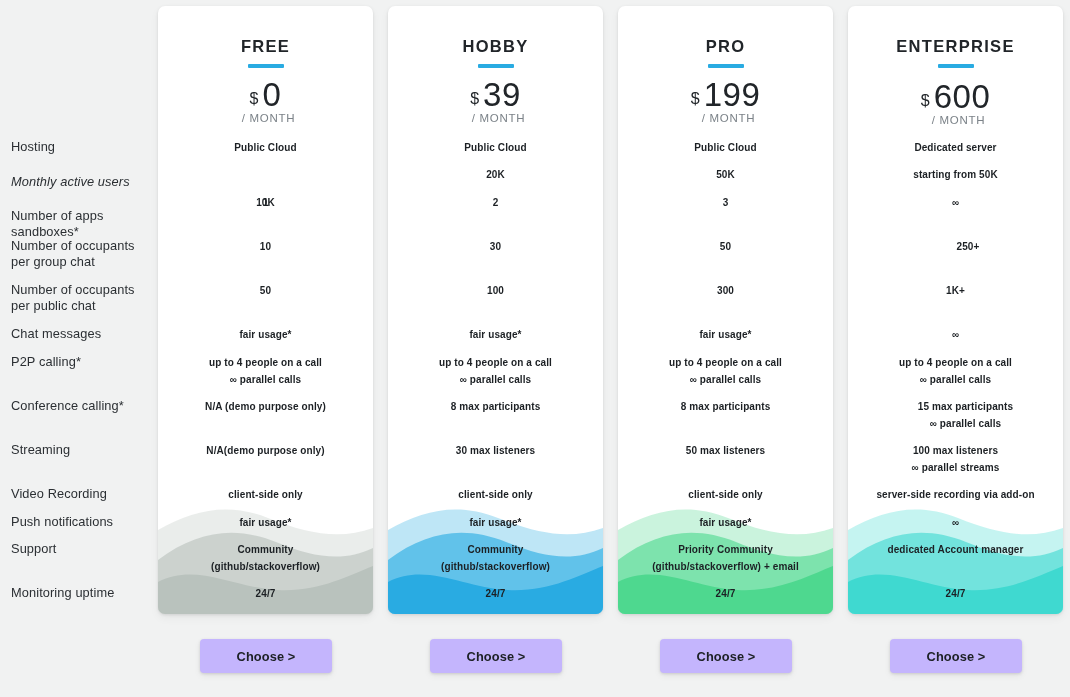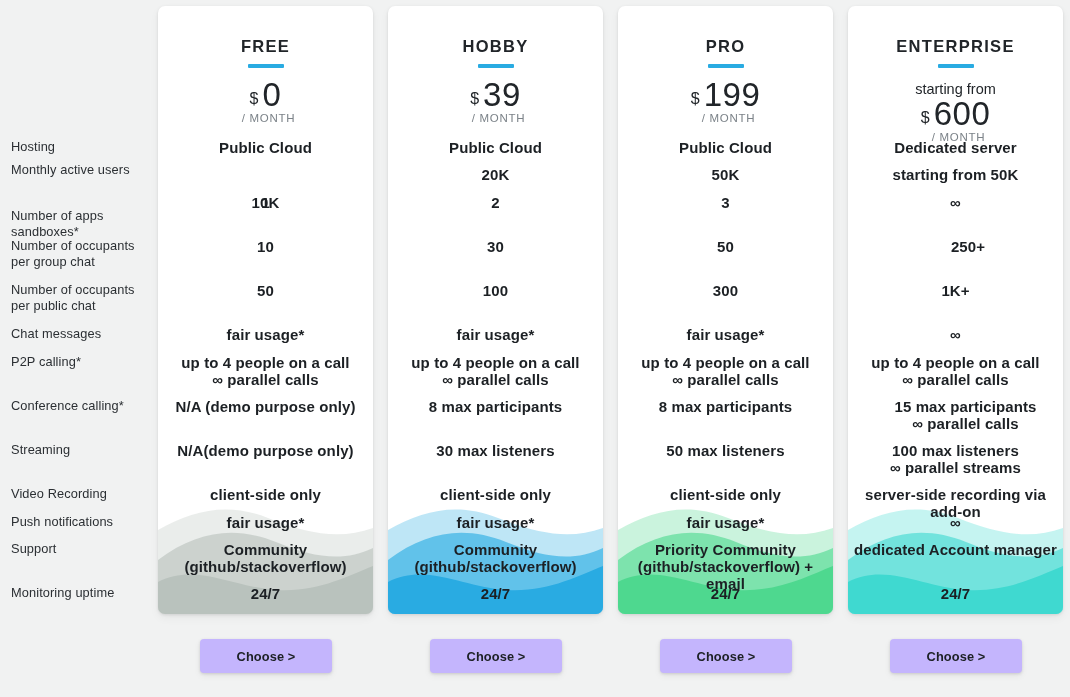--- a/index.html
+++ b/index.html
@@ -120,21 +120,21 @@
     text-align: center;
     padding-left: 6px;
   }
 
   
   .val {
     position: absolute;
     left: 0;
     width: 100%;
     text-align: center;
-    font-size: 15px;
+    font-size: 10px;
     font-weight: 700;
     color: #1c2024;
     line-height: 17px;
     letter-spacing: 0.1px;
     z-index: 3;
   }
 
   
   .waves {
     position: absolute;
@@ -169,21 +169,21 @@
   .choose-btn.b2 { left: 660px; }
   .choose-btn.b3 { left: 890px; }
 </style>
 </head>
 <body>
 
 <div class="page">
 
   <div class="labels">
       <div class="label-row" style="top: 139px;">Hosting</div>
-      <div class="label-row" style="top: 162px;">Monthly active users</div>
+      <div class="label-row" style="top: 174px; font-style: italic;">Monthly active users</div>
       <div class="label-row" style="top: 208px;">Number of apps<br>sandboxes*</div>
       <div class="label-row" style="top: 238px;">Number of occupants<br>per group chat</div>
       <div class="label-row" style="top: 282px;">Number of occupants<br>per public chat</div>
       <div class="label-row" style="top: 326px;">Chat messages</div>
       <div class="label-row" style="top: 354px;">P2P calling*</div>
       <div class="label-row" style="top: 398px;">Conference calling*</div>
       <div class="label-row" style="top: 442px;">Streaming</div>
       <div class="label-row" style="top: 486px;">Video Recording</div>
       <div class="label-row" style="top: 514px;">Push notifications</div>
       <div class="label-row" style="top: 541px;">Support</div>
@@ -288,21 +288,20 @@
         <div class="waves">
           <svg viewBox="0 0 215 118" preserveAspectRatio="none" xmlns="http://www.w3.org/2000/svg">
             <path d="M0,34 C35,14 70,6 110,22 C150,38 182,44 215,32 L215,118 L0,118 Z" fill="#3fd9d0" opacity="0.30"></path>
             <path d="M0,64 C40,34 78,30 118,46 C156,62 186,66 215,52 L215,118 L0,118 Z" fill="#3fd9d0" opacity="0.62"></path>
             <path d="M0,86 C38,66 76,92 120,94 C160,96 190,80 215,70 L215,118 L0,118 Z" fill="#3fd9d0" opacity="1"></path>
           </svg>
         </div>
         <div class="plan-name">ENTERPRISE</div>
         <div class="plan-rule"></div>
         <div class="price-block with-from">
-          <div class="starting-from">starting from</div>
           <div class="price-line">
             <span class="currency">$</span>
             <span class="amount">600</span>
           </div>
           <div class="per-month">/ MONTH</div>
         </div>
         <div class="val" style="top: 133px;">Dedicated server</div>
         <div class="val" style="top: 160px;">starting from 50K</div>
         <div class="val" style="top: 188px;">∞</div>
         <div class="val" style="top: 232px; padding-left: 25px;">250+</div>

